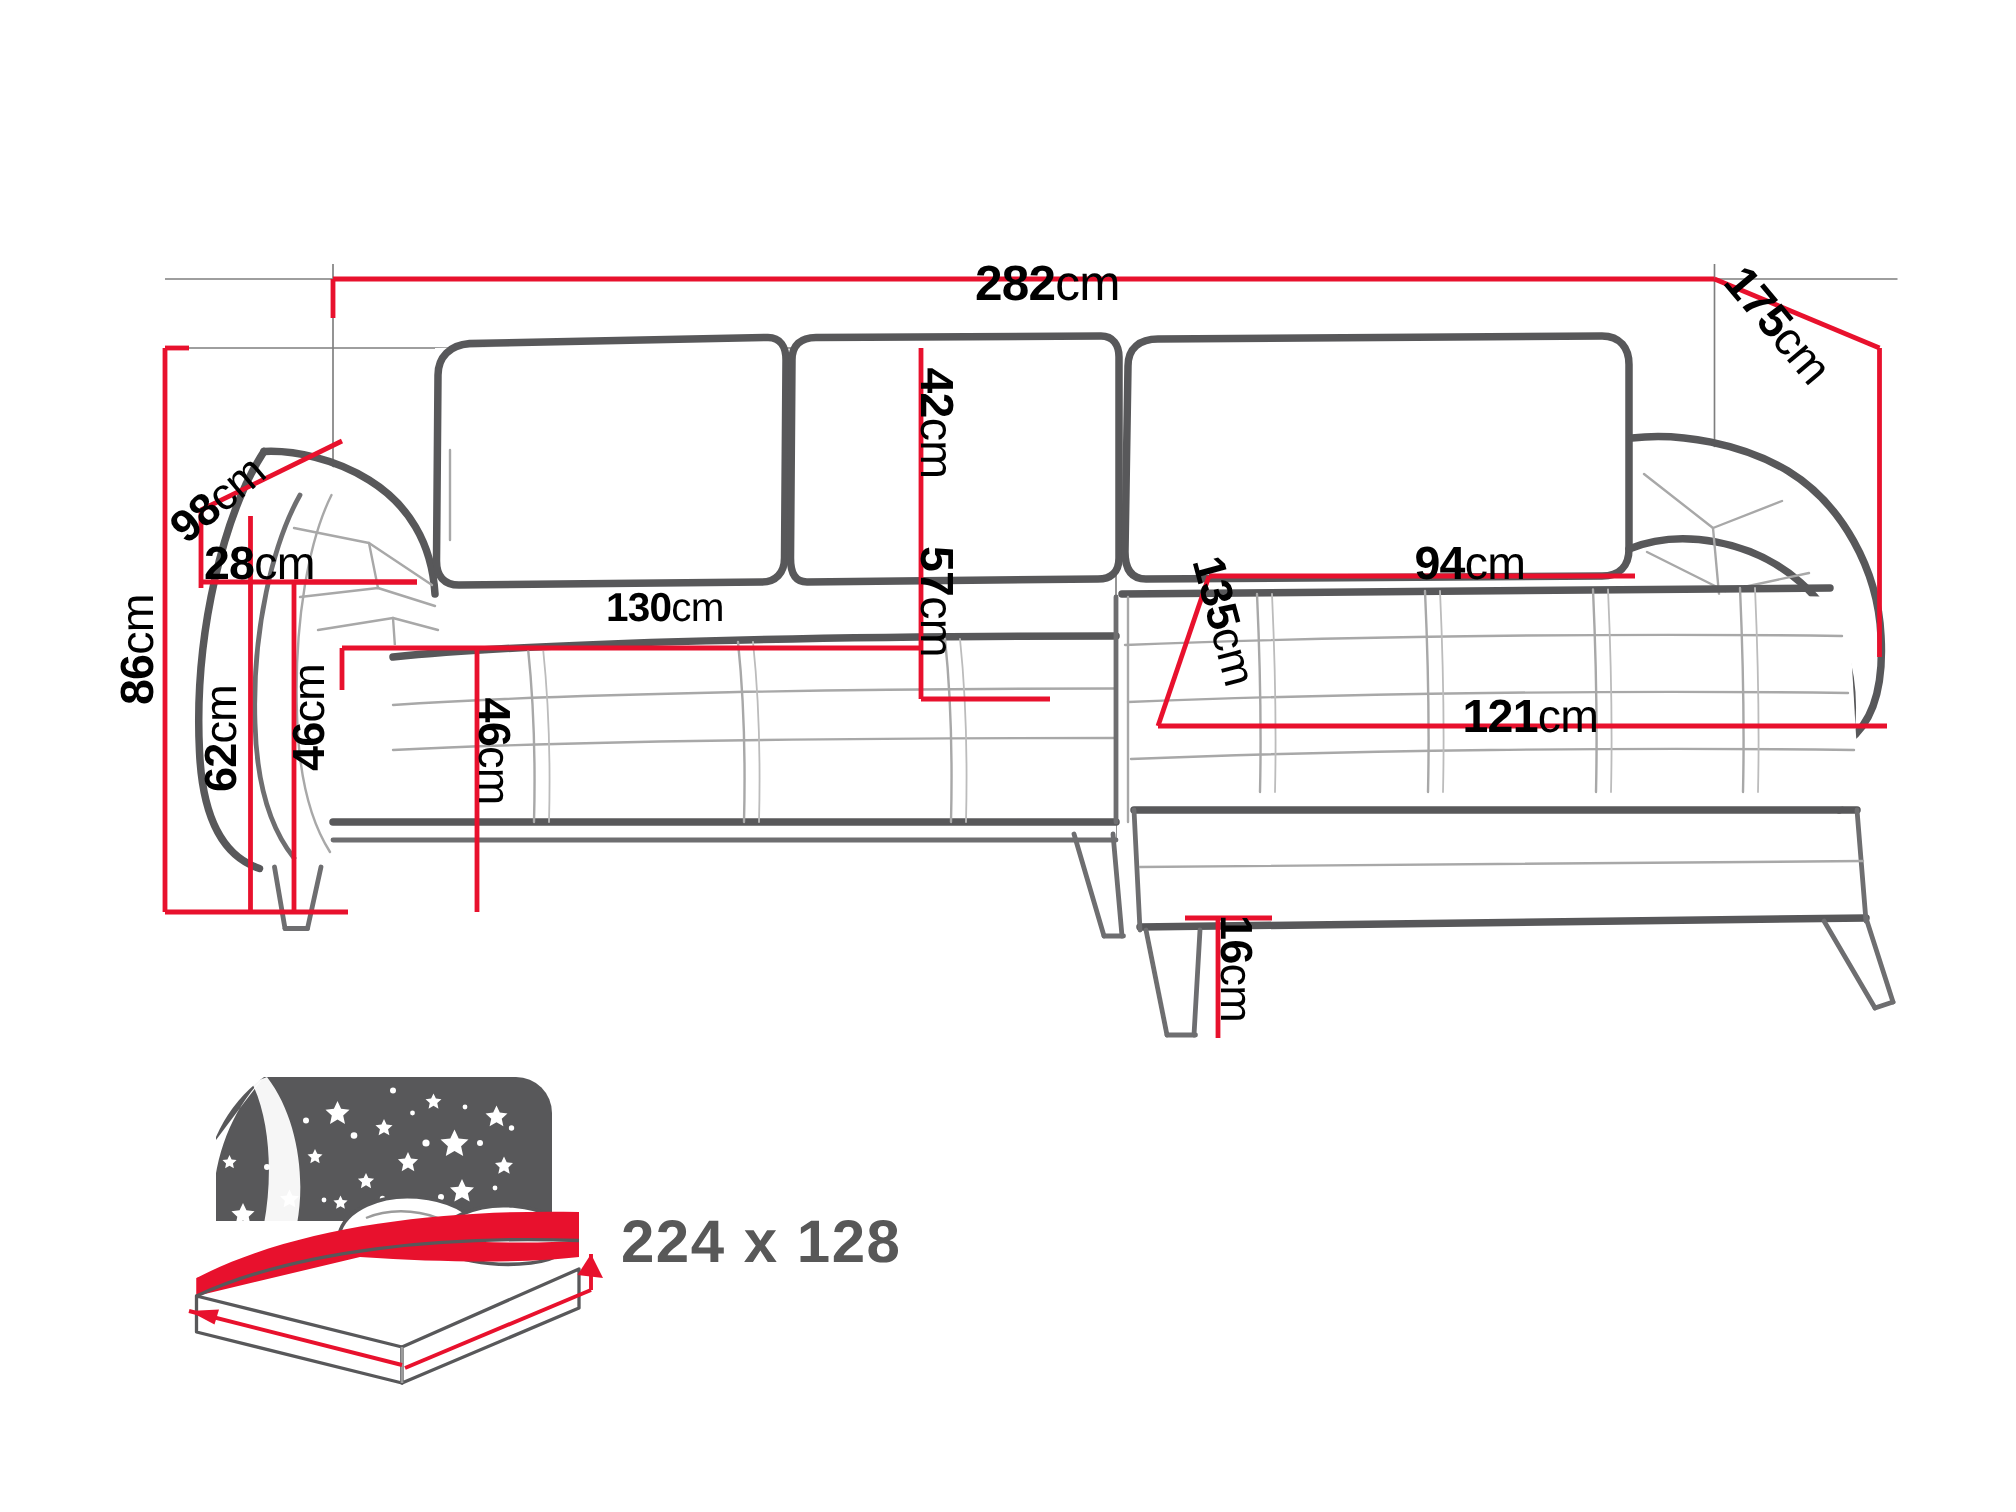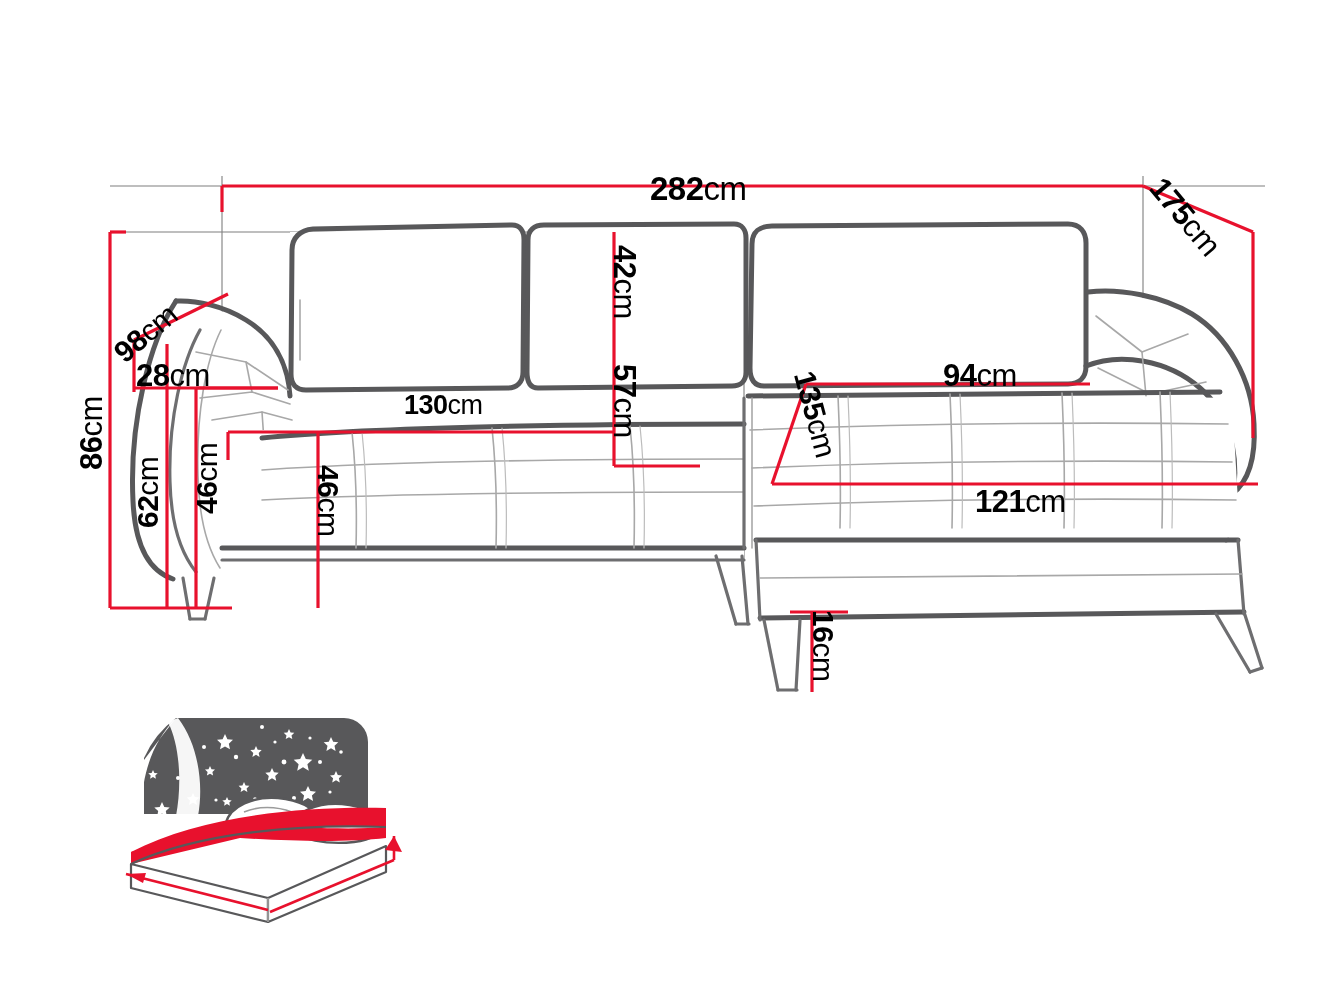--- a/index.html
+++ b/index.html
@@ -362,22 +362,23 @@
   </div>
 
   <div class="dim-label" style="left:915px; top:360px; font-size:31px;margin-left:28px;">
     <span>94</span><span class="unit">cm</span>
   </div>
 
   <div class="dim-label" style="left:818px; top:368px; font-size:30px; transform:rotate(75deg); transform-origin:left top;">
     <span>135</span><span class="unit">cm</span>
   </div>
 
-  <div class="dim-label" style="left:975px; top:462px; font-size:31px;margin-top:24px;">
+  <div class="dim-label" style="left:975px; top:462px; font-size:31px;">
     <span>121</span><span class="unit">cm</span>
   </div>
 
   <div class="dim-label" style="left:838px; top:610px; font-size:30px; transform:rotate(90deg); transform-origin:left top;">
     <span>16</span><span class="unit">cm</span>
   </div>
 
+  <div class="bed-label" style="left:414px; top:808px; font-size:40px; letter-spacing:1px;">224 x 128</div>
 
 </div>
 
 </body></html>

